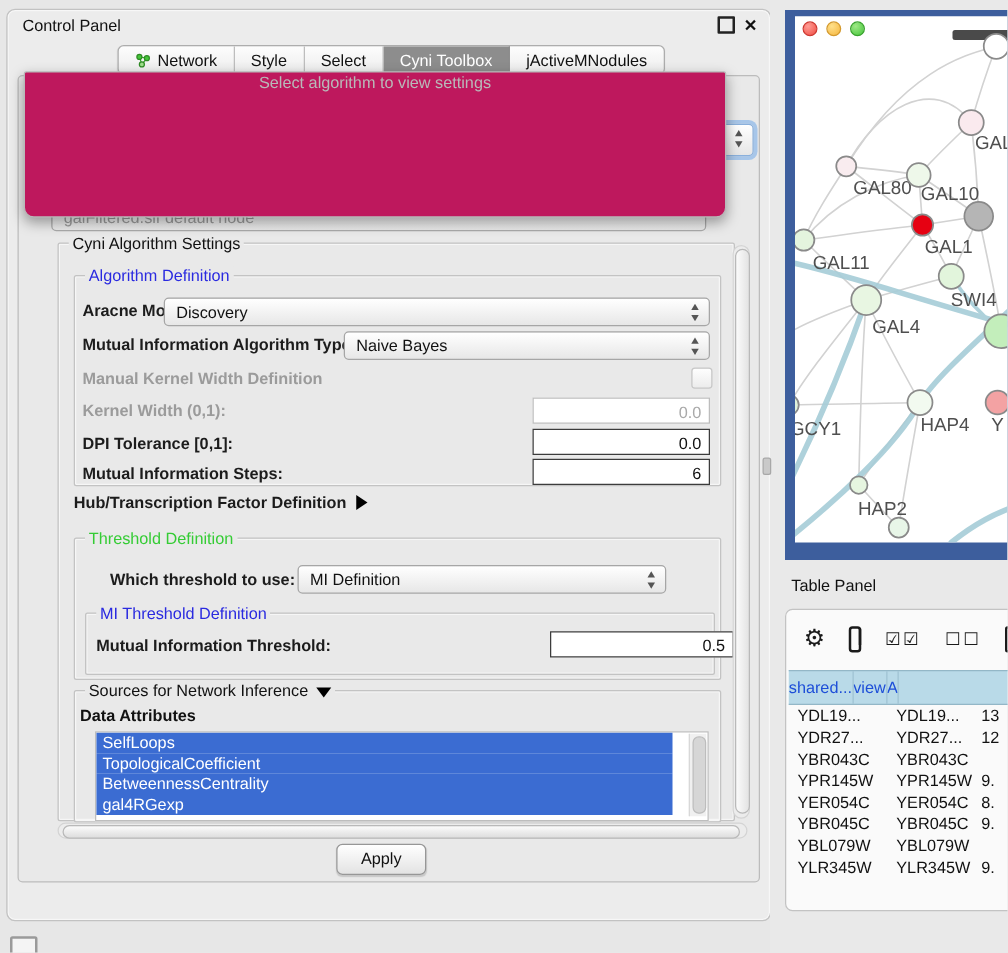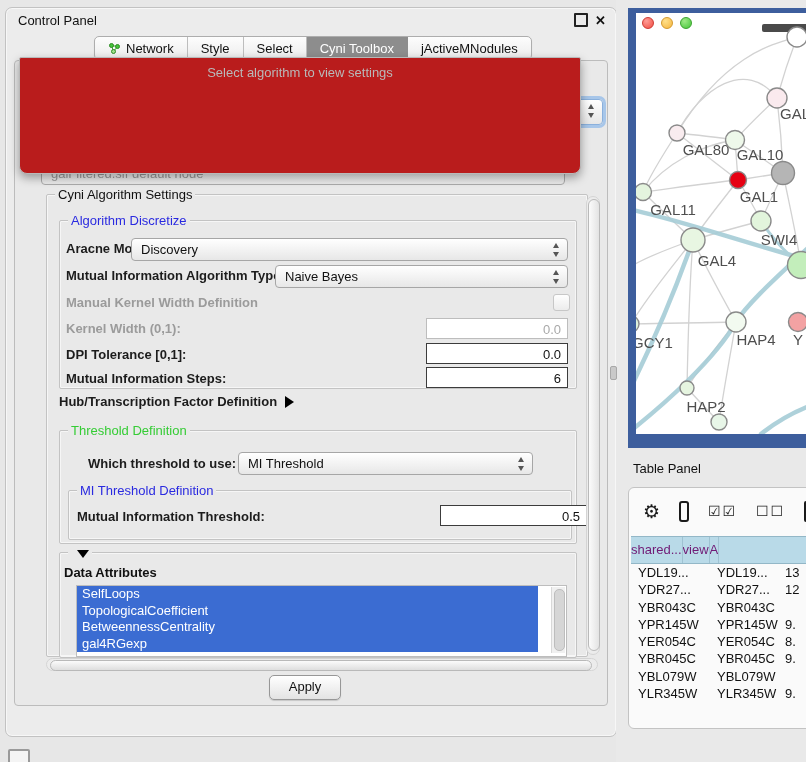--- a/index.html
+++ b/index.html
@@ -22,21 +22,21 @@
   .bottom-tabs{left:140px;top:699px;}
 
   
   .cp-body{position:absolute;left:8px;top:52px;width:592px;height:644px;background:#e9e9e9;border:1px solid #bcbcbc;border-radius:4px;overflow:hidden;}
 
   
   .ghost-combo1{position:absolute;left:54px;top:38px;width:532px;height:24px;border-radius:4px;background:linear-gradient(#fff,#e6e6e6);border:1px solid #8ab0dc;box-shadow:0 0 0 3px #a7c6e9;z-index:1;}
   .ghost-combo2{position:absolute;left:26px;top:100px;width:524px;height:24px;border-radius:4px;background:linear-gradient(#fff,#e9e9e9);border:1px solid #ababab;z-index:1;font-size:13px;color:#9d9d9d;line-height:24px;padding-left:9px;box-sizing:border-box;}
 
   
-  .algo-popup{position:absolute;left:13px;top:49px;width:562px;height:117px;background:#b91c1c;border:1px solid #b9b9b9;border-radius:2px 2px 8px 8px;box-shadow:0 4px 10px rgba(0,0,0,.35);z-index:40;padding-top:8px;box-sizing:border-box;}
+  .algo-popup{position:absolute;left:13px;top:49px;width:562px;height:117px;background:#be185d;border:1px solid #b9b9b9;border-radius:2px 2px 8px 8px;box-shadow:0 4px 10px rgba(0,0,0,.35);z-index:40;padding-top:1px;box-sizing:border-box;}
   .algo-prompt{text-align:center;font-size:13px;color:#b9b9b9;height:15px;line-height:14px;}
   .algo-item{font-size:13px;color:#000;height:15.6px;line-height:15.6px;padding-left:4px;white-space:nowrap;}
   .algo-item.bold{font-weight:bold;}
 
   
   .gbox{position:absolute;border:1px solid #c3c3c3;border-radius:2px;box-shadow:0 0 0 1px #f6f6f6 inset;}
   .gbox>.legend{position:absolute;top:-8px;left:8px;background:#e9e9e9;padding:0 3px;font-size:13px;color:#111;white-space:nowrap;}
   .legend.blue{color:#2a2ae0;}
   .legend.green{color:#35cc35;}
 
@@ -95,21 +95,21 @@
   .table-card{position:absolute;left:628px;top:487px;width:184px;height:240px;background:#fafafa;border:1px solid #c3c3c3;border-radius:6px;overflow:hidden;}
   .tp-toolbar{position:absolute;left:0;top:0;width:100%;height:46px;display:flex;align-items:center;gap:19px;padding-left:14px;box-sizing:border-box;}
   .gear-icon{font-size:19px;color:#1a1a1a;line-height:19px;}
   .cols-icon{width:17px;height:17px;border:2px solid #1a1a1a;border-radius:3px;position:relative;}
   .cols-icon::after{content:"";position:absolute;left:6px;top:0;width:2px;height:13px;background:#1a1a1a;}
   .checks-icon,.unchecks-icon{font-size:14px;color:#1a1a1a;letter-spacing:2px;}
   .page-icon{width:14px;height:17px;border:2px solid #1a1a1a;border-radius:2px;position:relative;}
 
   .tgrid{position:absolute;left:2px;top:48px;width:182px;}
   .thead{display:flex;height:26px;background:#b9dae8;border-top:1px solid #93b7c7;border-bottom:1px solid #93b7c7;}
-  .th{font-size:13px;color:#701a75;text-align:center;line-height:25px;border-right:1px solid #9fc2d2;box-sizing:border-box;white-space:nowrap;overflow:hidden;}
+  .th{font-size:13px;color:#1d4ed8;text-align:center;line-height:25px;border-right:1px solid #9fc2d2;box-sizing:border-box;white-space:nowrap;overflow:hidden;}
   .trows{height:140px;overflow:hidden;}
   .trow{display:flex;height:17.3px;}
   .tc{font-size:13px;color:#111;line-height:17.3px;white-space:nowrap;overflow:hidden;box-sizing:border-box;}
   .c1{width:80px;padding-left:7px;}
   .c2{width:70px;padding-left:6px;}
   .c3{width:32px;padding-left:4px;}
 
   .mini-palette{position:absolute;left:8px;top:749px;width:18px;height:13px;border:2px solid #9a9a9a;background:#f4f4f4;border-radius:2px;}
 
   .net-tab-icon{width:13px;height:13px;display:inline-block;}
@@ -160,21 +160,21 @@
 
       <div class="ghost-combo1">
           <span class="stepper"></span>
         </div>
       <div class="ghost-combo2">galFiltered.sif default node</div>
 
       <div class="gbox settings">
         <span class="legend">Cyni Algorithm Settings</span>
 
         <div class="gbox algdef">
-          <span class="legend blue">Algorithm Discretize</span>
+          <span class="legend blue">Algorithm Definition</span>
           <span class="lbl" style="left:6px;top:20px;">Aracne Mode:</span>
           <div class="combo" style="left:71px;top:17px;width:437px;"><span>Discovery</span><span class="stepper"></span></div>
           <span class="lbl" style="left:6px;top:47px;">Mutual Information Algorithm Type:</span>
           <div class="combo" style="left:215px;top:44px;width:293px;"><span>Naive Bayes</span><span class="stepper"></span></div>
           <span class="lbl dis" style="left:6px;top:74px;">Manual Kernel Width Definition</span>
           <span class="checkbox" style="left:493px;top:73px;"></span>
           <span class="lbl dis" style="left:6px;top:100px;">Kernel Width (0,1):</span>
           <div class="tfield dis" style="left:366px;top:97px;width:142px;">0.0</div>
           <span class="lbl" style="left:6px;top:126px;">DPI Tolerance [0,1]:</span>
           <div class="tfield" style="left:366px;top:122px;width:142px;">0.0</div>
@@ -183,30 +183,30 @@
         </div>
 
         <div class="hub-row">
           <span>Hub/Transcription Factor Definition</span>
           <span class="tri-right"></span>
         </div>
 
         <div class="gbox thrdef">
           <span class="legend green">Threshold Definition</span>
           <span class="lbl" style="left:28px;top:25px;">Which threshold to use:</span>
-          <div class="combo" style="left:178px;top:21px;width:295px;"><span>MI Threshold</span><span class="stepper"></span></div>
+          <div class="combo" style="left:178px;top:21px;width:295px;"><span>MI Definition</span><span class="stepper"></span></div>
           <div class="gbox midef">
             <span class="legend blue">MI Threshold Definition</span>
             <span class="lbl" style="left:8px;top:18px;">Mutual Information Threshold:</span>
             <div class="tfield" style="left:371px;top:14px;width:147px;">0.5</div>
           </div>
         </div>
 
         <div class="gbox sources">
-          <span class="legend"><span class="tri-down"></span></span>
+          <span class="legend"><span>Sources for Network Inference</span><span class="tri-down"></span></span>
           <span class="attr-title">Data Attributes</span>
           <div class="attr-list">
             <div>
                 <div class="attr-item bold">SelfLoops</div>
                 <div class="attr-item bold">TopologicalCoefficient</div>
                 <div class="attr-item bold">BetweennessCentrality</div>
                 <div class="attr-item bold">gal4RGexp</div>
               </div>
             <div class="attr-scroll">
                 <div class="attr-thumb"></div>

